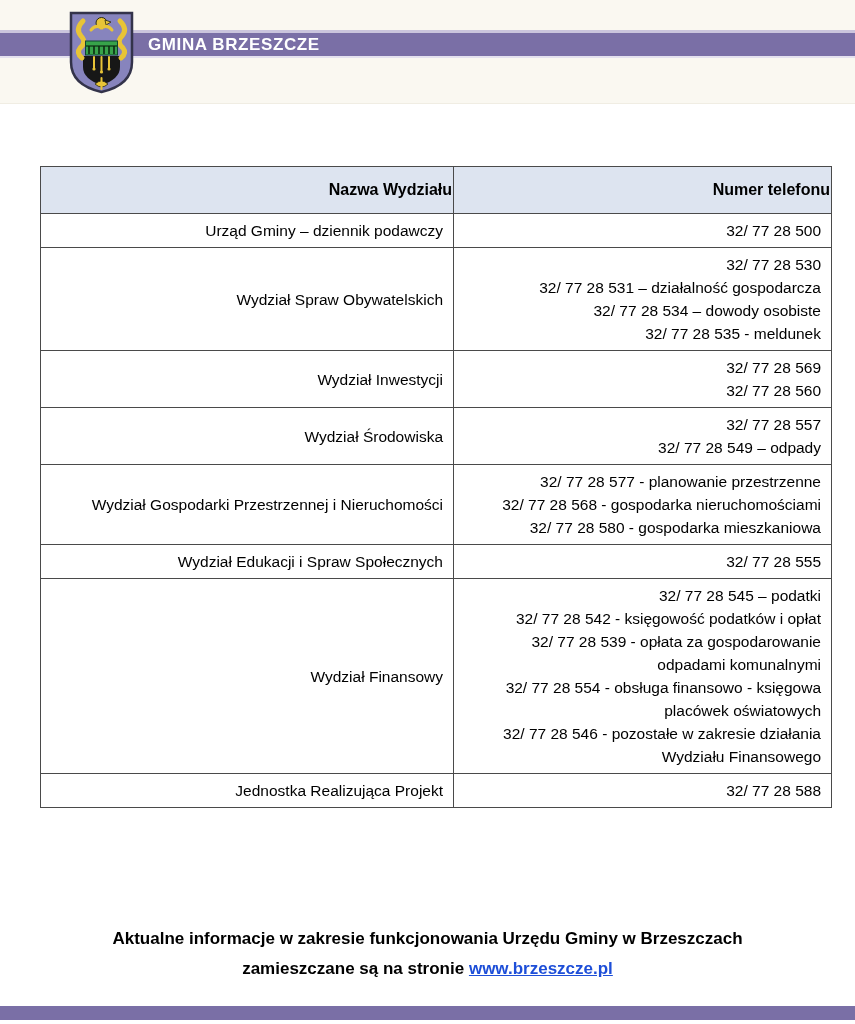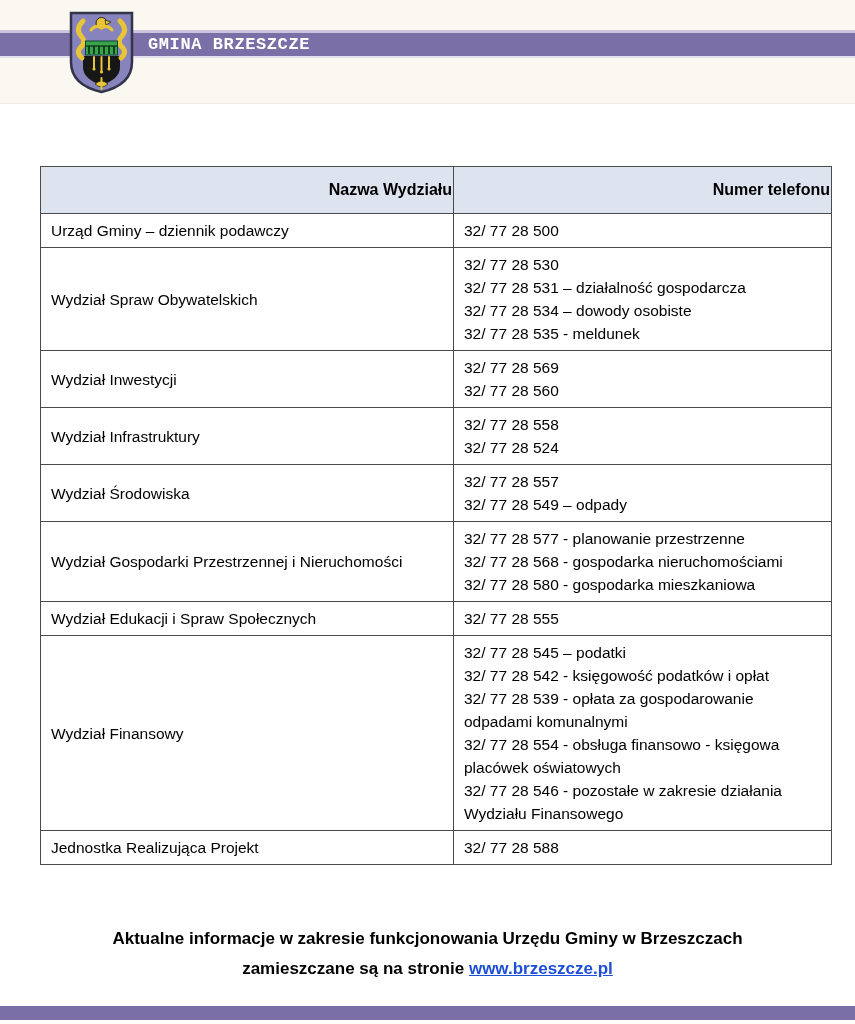--- a/index.html
+++ b/index.html
@@ -15,21 +15,21 @@
   
   .top-area{
     position:absolute;top:0;left:0;width:855px;height:103px;
     background:#faf8f1;border-bottom:1px solid #f0ede3;
   }
   .banner-edge-top{position:absolute;top:30px;left:0;width:855px;height:3px;background:#cbc5dd;}
   .banner{position:absolute;top:33px;left:0;width:855px;height:23px;background:#7a6fa6;}
   .banner-edge-bottom{position:absolute;top:56px;left:0;width:855px;height:2px;background:#e4e1ef;}
   .brand{
     position:absolute;top:33px;left:148px;height:23px;line-height:23px;
-    color:#ffffff;font-weight:bold;font-size:17px;letter-spacing:0.6px;font-family:Liberation Mono, monospace;
+    color:#ffffff;font-weight:bold;font-size:17px;letter-spacing:0.6px;
   }
   .crest{position:absolute;top:10px;left:68px;width:67px;height:85px;}
 
   
   .doc-title{
     position:absolute;top:128px;left:0;width:855px;
     text-align:center;font-weight:bold;font-size:17px;color:#000;
   }
 
   
@@ -43,20 +43,21 @@
   table.contact th{
     background:#dde4f0;
     border:1px solid #4a4a4a;
     height:44px;font-size:16px;font-weight:bold;text-align:right;vertical-align:middle;
   }
   table.contact td{
     border:1px solid #4a4a4a;
     padding:5px 10px;
     vertical-align:middle;
     line-height:23px;
+    text-align:right;
   }
   table.contact td .phone-line{line-height:23px;}
 
   
   .doc-footer{
     position:absolute;top:908px;left:0;width:855px;
     text-align:center;font-weight:bold;font-size:17px;line-height:30px;color:#000;margin-top:16px;
   }
   .doc-footer a{color:#1d4ed8;text-decoration:underline;}
 
@@ -131,27 +132,20 @@
             </td>
           </tr>
           <tr>
             <td>Wydział Inwestycji</td>
             <td>
               <div class="phone-line">32/ 77 28 569</div>
               <div class="phone-line">32/ 77 28 560</div>
             </td>
           </tr>
           <tr>
-            <td>Wydział Infrastruktury</td>
-            <td>
-              <div class="phone-line">32/ 77 28 558</div>
-              <div class="phone-line">32/ 77 28 524</div>
-            </td>
-          </tr>
-          <tr>
             <td>Wydział Środowiska</td>
             <td>
               <div class="phone-line">32/ 77 28 557</div>
               <div class="phone-line">32/ 77 28 549 – odpady</div>
             </td>
           </tr>
           <tr>
             <td>Wydział Gospodarki Przestrzennej i Nieruchomości</td>
             <td>
               <div class="phone-line">32/ 77 28 577 - planowanie przestrzenne</div>

